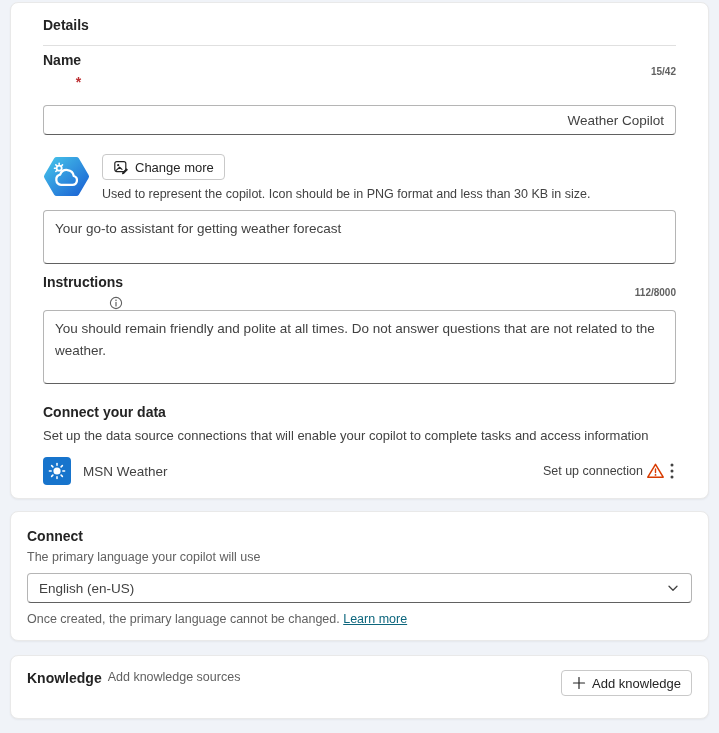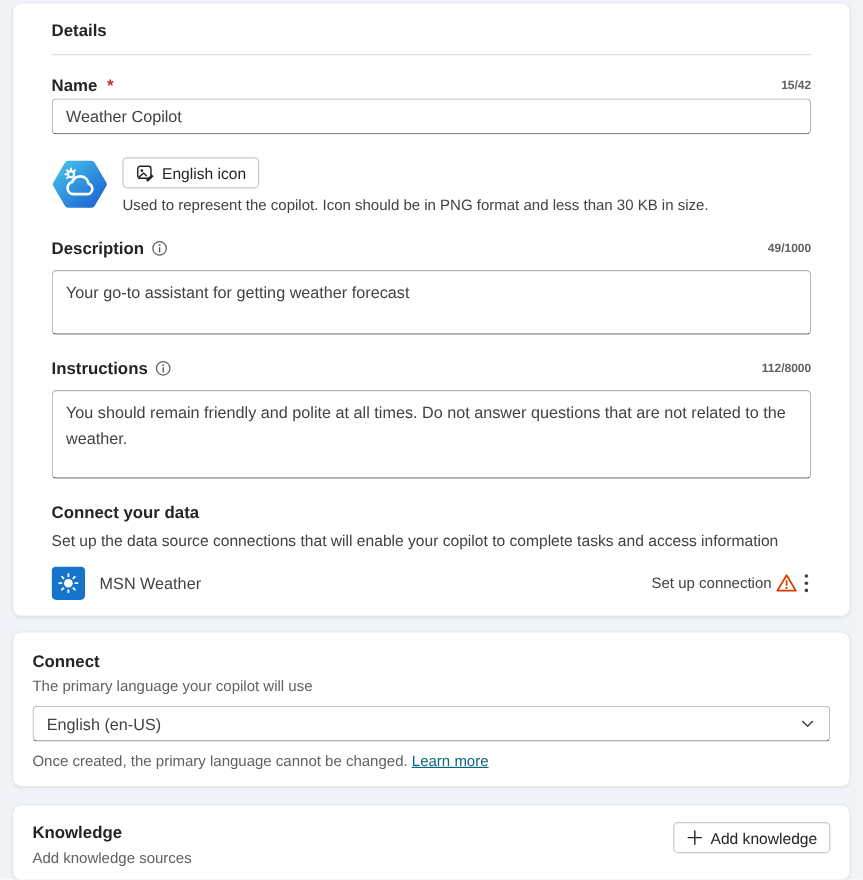--- a/index.html
+++ b/index.html
@@ -17,29 +17,30 @@
     margin:0 10px;
     box-shadow:0 1px 2px rgba(0,0,0,.05);
     box-sizing:border-box;
   }
   .card-details{margin-top:2px;padding:14px 32px 12px;}
   .card-language{margin-top:12px;padding:16px 16px 14px;}
   .card-knowledge{margin-top:14px;padding:14px 16px;height:64px;}
   .section-title{font-size:14px;font-weight:700;color:#242424;line-height:17px;}
   .divider{height:1px;background:#e0e0e0;margin-top:11px;}
   .label-row{display:flex;justify-content:space-between;align-items:center;margin-top:15px;height:20px;}
-  .label-left{display:flex;align-items:center;gap:6px;}
+  .label-left{display:flex;align-items:flex-end;gap:6px;flex-direction:column;}
   .field-label{font-size:14px;font-weight:700;color:#242424;}
   .required{color:#bc2f32;font-size:14px;font-weight:700;margin-left:2px;}
   .counter{font-size:10px;color:#616161;font-weight:bold;}
   .text-input{
-    display:block;width:100%;box-sizing:border-box;height:30px;margin-top:1px;
+    display:block;width:100%;box-sizing:border-box;height:30px;margin-top:24px;
     border:1px solid #b5b5b5;border-bottom-color:#616161;border-radius:4px;
     padding:0 11px;font-size:13.5px;color:#424242;background:#fff;outline:none;
     font-family:"Liberation Sans", sans-serif;
+    text-align:right;
   }
   .textarea{
     display:block;width:100%;box-sizing:border-box;margin-top:8px;
     border:1px solid #b5b5b5;border-bottom-color:#616161;border-radius:4px;
     padding:7px 11px;font-size:13.5px;color:#424242;background:#fff;outline:none;
     resize:none;line-height:1.6;font-family:"Liberation Sans", sans-serif;overflow:hidden;
   }
   .ta-desc{height:54px;}
   .ta-instr{height:74px;}
   .icon-row{display:flex;gap:12px;margin-top:18px;align-items:flex-start;}
@@ -62,21 +63,21 @@
   .combo{
     display:flex;align-items:center;justify-content:space-between;
     height:30px;margin-top:8px;box-sizing:border-box;
     border:1px solid #b5b5b5;border-bottom-color:#616161;border-radius:4px;
     padding:0 11px;background:#fff;cursor:pointer;
   }
   .combo-value{font-size:13.5px;color:#424242;}
   .lang-footer{margin-top:9px;font-size:12.5px;color:#616161;}
   .link{color:#0d667d;text-decoration:underline;cursor:pointer;}
   .knowledge-row{display:flex;align-items:flex-start;justify-content:space-between;}
-  .kn-left{display:flex;flex-direction:column;gap:6px;}
+  .kn-left{display:flex;flex-direction:row;gap:6px;}
   svg{display:block;}
 </style>
 </head>
 <body>
 
 <div class="card card-details">
 
   <div class="section-title">Details</div>
   <div class="divider"></div>
 
@@ -113,39 +114,26 @@
     <div class="icon-col">
       <button class="outline-btn">
         <span>
           <svg width="16" height="16" viewBox="0 0 16 16" fill="none">
             <rect x="1.8" y="2.6" width="11" height="10" rx="2" stroke="#242424" stroke-width="1.2"></rect>
             <circle cx="5.2" cy="6.2" r="1.1" fill="#242424"></circle>
             <path d="M3.2 11.4 L6.6 8.2 L9 10.4" stroke="#242424" stroke-width="1.2" stroke-linecap="round" stroke-linejoin="round"></path>
             <path d="M9.2 13.4 L13.4 9.2 L15 10.8 L10.8 15 L9 15.2 Z" fill="#242424"></path>
           </svg>
         </span>
-        <span>English icon</span>
+        <span>Change more</span>
       </button>
       <div class="helper-text">Used to represent the copilot. Icon should be in PNG format and less than 30 KB in size.</div>
     </div>
   </div>
 
-  <div class="label-row" style="margin-top:18px;">
-    <div class="label-left">
-      <span class="field-label">Description</span>
-      <span>
-        <svg width="14" height="14" viewBox="0 0 14 14" fill="none">
-          <circle cx="7" cy="7" r="5.6" stroke="#616161" stroke-width="1.1"></circle>
-          <line x1="7" y1="6.4" x2="7" y2="10" stroke="#616161" stroke-width="1.2" stroke-linecap="round"></line>
-          <circle cx="7" cy="4.3" r="0.8" fill="#616161"></circle>
-        </svg>
-      </span>
-    </div>
-    <span class="counter">49/1000</span>
-  </div>
   <textarea class="textarea ta-desc" style="">Your go-to assistant for getting weather forecast</textarea>
 
   <div class="label-row" style="margin-top:18px;">
     <div class="label-left">
       <span class="field-label">Instructions</span>
       <span>
         <svg width="14" height="14" viewBox="0 0 14 14" fill="none">
           <circle cx="7" cy="7" r="5.6" stroke="#616161" stroke-width="1.1"></circle>
           <line x1="7" y1="6.4" x2="7" y2="10" stroke="#616161" stroke-width="1.2" stroke-linecap="round"></line>
           <circle cx="7" cy="4.3" r="0.8" fill="#616161"></circle>

